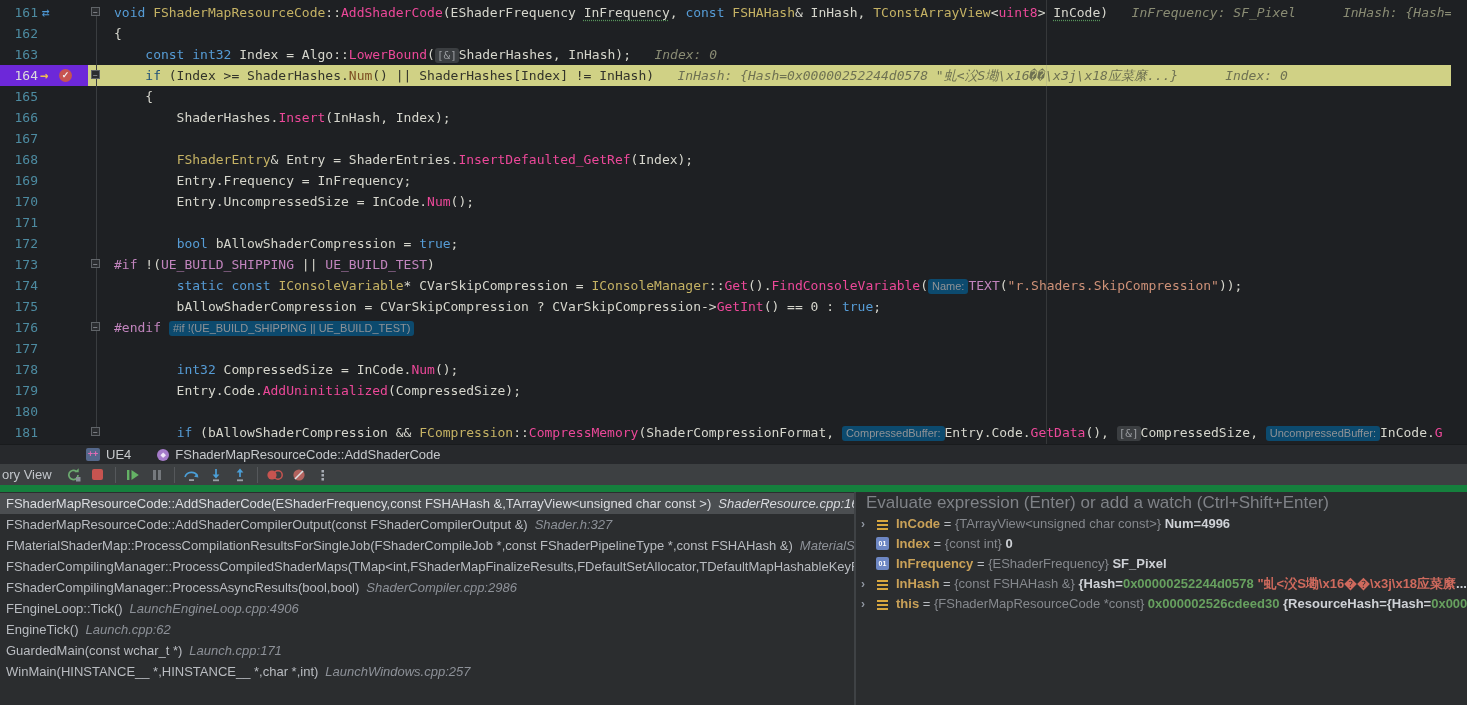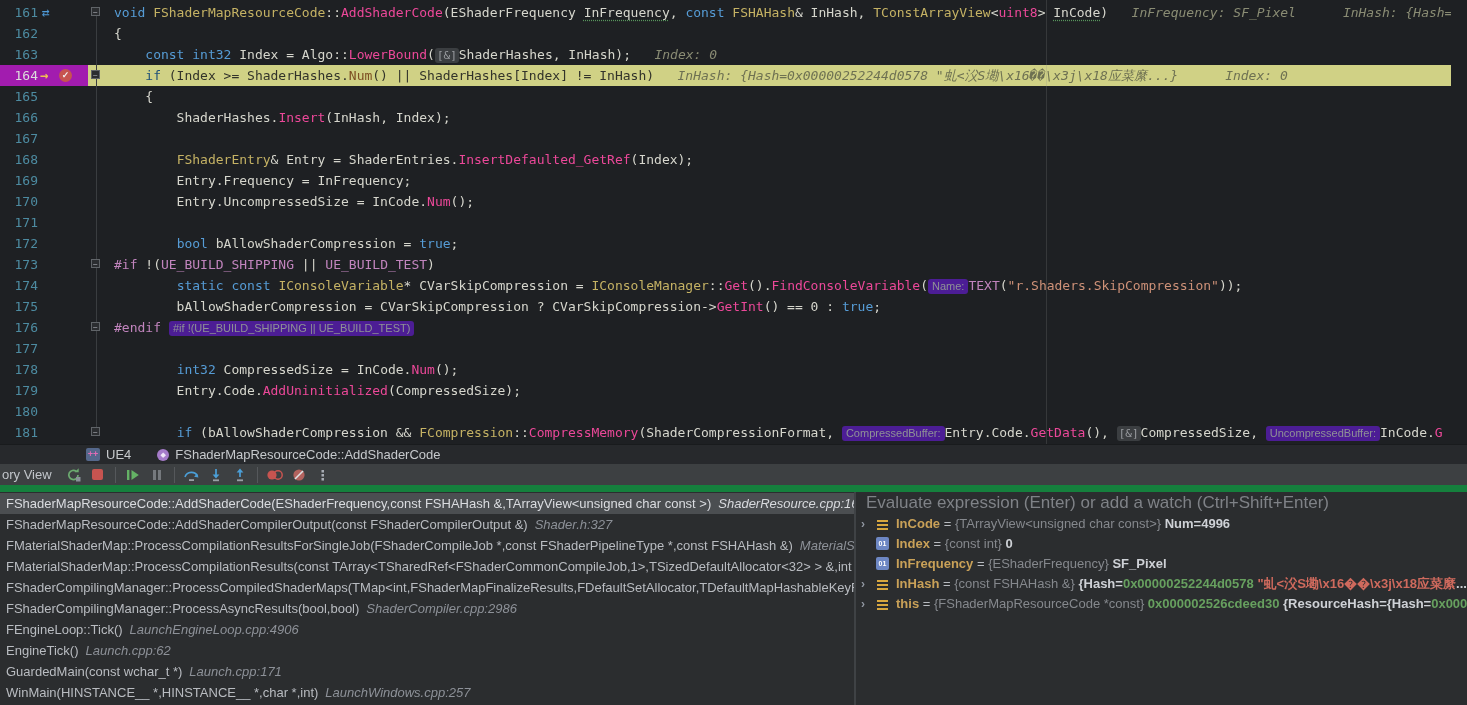--- a/index.html
+++ b/index.html
@@ -7,21 +7,21 @@
   body {
     width:1467px; height:705px; overflow:hidden;
     background:#1e2023; font-family:"Liberation Sans",sans-serif;
   }
   #root { position:relative; width:1467px; height:705px; }
 
   
   #editor { position:absolute; top:0; left:0; right:16px; height:444px; background:#1e2023; overflow:hidden; }
   #gutter { position:absolute; left:0; top:2px; width:88px; }
   .grow { position:relative; height:21px; }
-  .grow.exec { background:#a21caf; }
+  .grow.exec { background:#6d28d9; }
   .lnum { position:absolute; left:0; top:0; width:38px; text-align:right;
           font:13px/21px "DejaVu Sans Mono",monospace; color:#4d8ba1; }
   .grow.exec .lnum { color:#dcdcdc; }
   .gicon-swap { position:absolute; left:42px; top:0; font:13px/21px "DejaVu Sans Mono",monospace; color:#4f9bd8; }
   .gicon-arrow { position:absolute; left:40px; top:0; font:bold 14px/21px "DejaVu Sans Mono",monospace; color:#efbf54; }
   .gicon-bp { position:absolute; left:59px; top:4px; width:13px; height:13px; border-radius:50%;
               background:#c75450; color:#f2f2f2; font:bold 9px/13px "Liberation Sans",sans-serif; text-align:center; }
 
   #code { position:absolute; left:88px; top:2px; right:0; }
   .crow { position:relative; height:21px; white-space:pre; overflow:hidden;
@@ -29,21 +29,21 @@
   .crow.exec { background:#d0d185; }
   .fold { position:absolute; left:3px; top:5px; width:9px; height:9px; border:1px solid #606468;
           background:#2b2d30; color:#9da0a6; font:8px/9px "DejaVu Sans Mono",monospace; text-align:center; z-index:2; }
   #fold-line { position:absolute; left:96px; top:16px; width:1px; height:414px; background:#3a3d40; }
   #margin-guide { position:absolute; left:1046px; top:0; width:1px; height:444px; background:rgba(140,140,140,0.22); }
 
   .k { color:#569cd6; } .t { color:#c5b264; } .m { color:#ec4899; }
   .d { color:#d6d6cd; } .p { color:#c184bd; } .s { color:#ce9178; }
   .h { color:#8a8c74; font-style:italic; }
   .u { color:#d6d6cd; text-decoration:underline dotted #57965c; text-underline-offset:3px; }
-  .ph,.eh { display:inline-block; color:#8f9296; background:#4c1d95; border-radius:3px;
+  .ph,.eh { display:inline-block; color:#8f9296; background:#0c4a6e; border-radius:3px;
             padding:0 4px; font:11px/15px "Liberation Sans",sans-serif; }
   .eh { margin-left:8px; }
   .bh { display:inline-block; color:#9a9da1; background:#3b3e41; border-radius:3px;
         padding:0 2px; font:11px/15px "DejaVu Sans Mono",monospace; }
   .crow.exec .d { color:#32332a; } .crow.exec .k { color:#1d4f78; }
   .crow.exec .m { color:#7d4e22; } .crow.exec .h { color:#6e7152; }
 
   
   #breadcrumbs { position:absolute; top:444px; left:0; right:0; height:20px; background:#27292c;
                  border-top:1px solid #191b1d; display:flex; align-items:center; padding-left:86px; }
@@ -265,21 +265,20 @@
           <span class="kebab">⋮</span>
         </span>
       </span>
   </div>
 
   <div id="bottom">
     <div id="frames">
         <div class="frow selected"><span class="sig">FShaderMapResourceCode::AddShaderCode(EShaderFrequency,const FSHAHash &amp;,TArrayView&lt;unsigned char const &gt;)</span><span class="loc">ShaderResource.cpp:164</span></div>
         <div class="frow"><span class="sig">FShaderMapResourceCode::AddShaderCompilerOutput(const FShaderCompilerOutput &amp;)</span><span class="loc">Shader.h:327</span></div>
         <div class="frow"><span class="sig">FMaterialShaderMap::ProcessCompilationResultsForSingleJob(FShaderCompileJob *,const FShaderPipelineType *,const FSHAHash &amp;)</span><span class="loc">MaterialShad</span></div>
-        <div class="frow"><span class="sig">FMaterialShaderMap::ProcessCompilationResults(const TArray&lt;TSharedRef&lt;FShaderCommonCompileJob,1&gt;,TSizedDefaultAllocator&lt;32&gt; &gt; &amp;,int</span></div>
         <div class="frow"><span class="sig">FShaderCompilingManager::ProcessCompiledShaderMaps(TMap&lt;int,FShaderMapFinalizeResults,FDefaultSetAllocator,TDefaultMapHashableKeyFun</span></div>
         <div class="frow"><span class="sig">FShaderCompilingManager::ProcessAsyncResults(bool,bool)</span><span class="loc">ShaderCompiler.cpp:2986</span></div>
         <div class="frow"><span class="sig">FEngineLoop::Tick()</span><span class="loc">LaunchEngineLoop.cpp:4906</span></div>
         <div class="frow"><span class="sig">EngineTick()</span><span class="loc">Launch.cpp:62</span></div>
         <div class="frow"><span class="sig">GuardedMain(const wchar_t *)</span><span class="loc">Launch.cpp:171</span></div>
         <div class="frow"><span class="sig">WinMain(HINSTANCE__ *,HINSTANCE__ *,char *,int)</span><span class="loc">LaunchWindows.cpp:257</span></div>
       </div>
     <div id="splitter"></div>
     <div id="watches">
       <div class="eval">Evaluate expression (Enter) or add a watch (Ctrl+Shift+Enter)</div>

